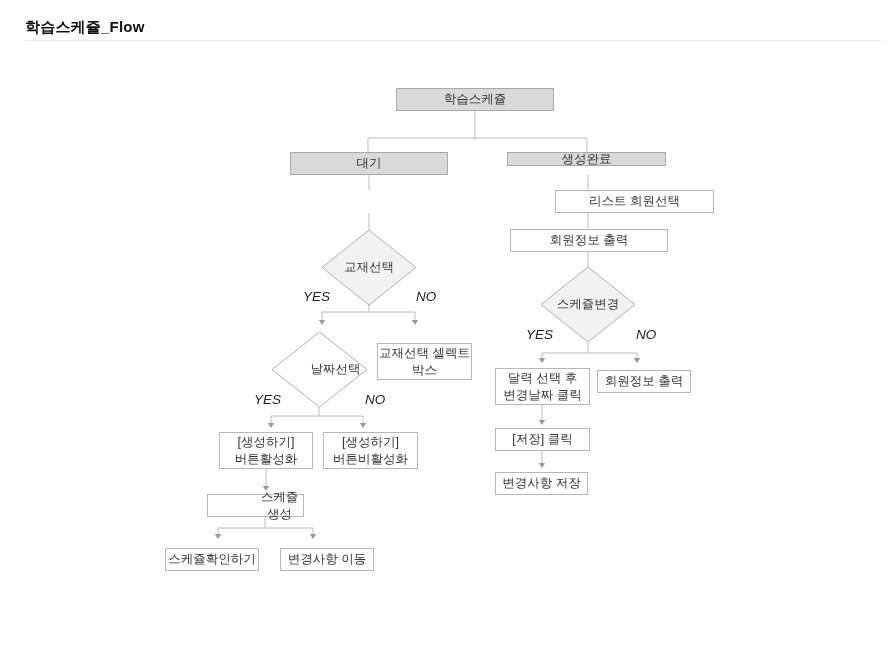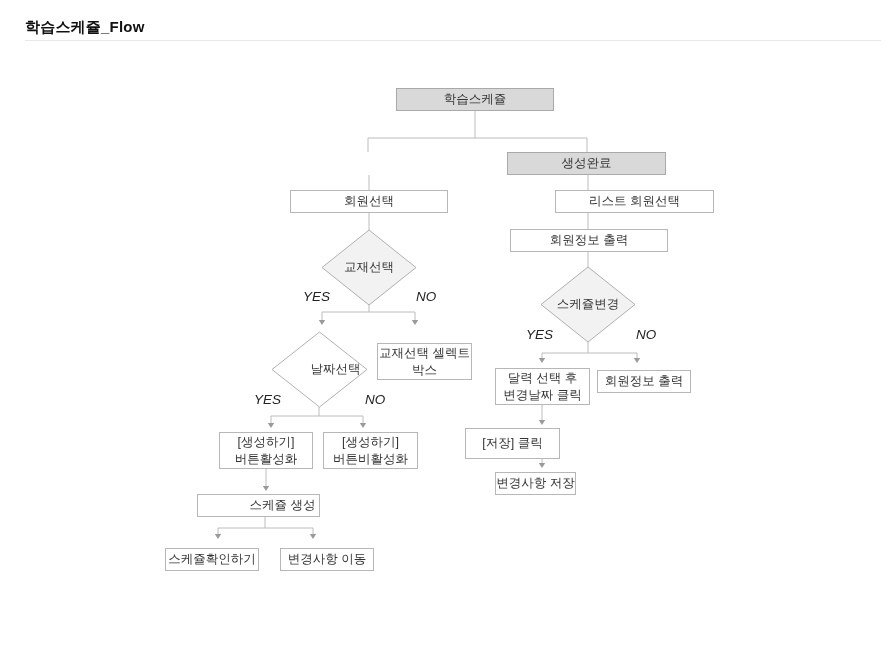--- a/index.html
+++ b/index.html
@@ -90,40 +90,40 @@
     <polygon class="arrowhead" points="633.8,358 640.2,358 637,363"></polygon>
     <polygon class="arrowhead" points="538.8,420 545.2,420 542,425"></polygon>
     <polygon class="arrowhead" points="538.8,463 545.2,463 542,468"></polygon>
 
     <polygon class="diamond" points="369,230 416,267.5 369,305 322,267.5"></polygon>
     <polygon class="diamond diamond-white" points="319.5,332 367,369.5 319.5,407 272,369.5"></polygon>
     <polygon class="diamond" points="588,267 635,304.5 588,342 541,304.5"></polygon>
   </svg>
 
   <div class="node box-gray" style="left:396px;top:88px;width:158px;height:23px;">학습스케쥴</div>
-  <div class="node box-gray" style="left:507px;top:152px;width:159px;height:23px;">생성완료</div>
+  <div class="node box-gray" style="left:290px;top:152px;width:158px;height:23px;">대기</div>
+  <div class="node box-gray" style="left:507px;top:152px;width:159px;height:14px;">생성완료</div>
 
-  <div class="node box-white" style="left:290px;top:190px;width:158px;height:23px;">회원선택</div>
   <div class="node box-white" style="left:377px;top:343px;width:95px;height:37px;">교재선택 셀렉트
 박스</div>
   <div class="node box-white" style="left:219px;top:432px;width:94px;height:37px;">[생성하기]
 버튼활성화</div>
   <div class="node box-white" style="left:323px;top:432px;width:95px;height:37px;">[생성하기]
 버튼비활성화</div>
-  <div class="node box-white" style="left:197px;top:494px;width:123px;height:23px;padding-left:48px;">스케쥴 생성</div>
+  <div class="node box-white" style="left:207px;top:494px;width:97px;height:23px;padding-left:48px;">스케쥴 생성</div>
   <div class="node box-white" style="left:165px;top:548px;width:94px;height:23px;">스케쥴확인하기</div>
   <div class="node box-white" style="left:280px;top:548px;width:94px;height:23px;">변경사항 이동</div>
 
   <div class="node box-white" style="left:509px;top:190px;width:159px;height:23px;margin-left:46px;">리스트 회원선택</div>
   <div class="node box-white" style="left:510px;top:229px;width:158px;height:23px;">회원정보 출력</div>
   <div class="node box-white" style="left:495px;top:368px;width:95px;height:37px;">달력 선택 후
 변경날짜 클릭</div>
   <div class="node box-white" style="left:597px;top:370px;width:94px;height:23px;">회원정보 출력</div>
-  <div class="node box-white" style="left:465px;top:428px;width:95px;height:31px;">[저장] 클릭</div>
-  <div class="node box-white" style="left:495px;top:472px;width:81px;height:23px;">변경사항 저장</div>
+  <div class="node box-white" style="left:495px;top:428px;width:95px;height:23px;">[저장] 클릭</div>
+  <div class="node box-white" style="left:495px;top:472px;width:93px;height:23px;">변경사항 저장</div>
 
   <div class="node diamond-label" style="left:322px;top:256px;width:94px;height:22px;">교재선택</div>
   <div class="node diamond-label" style="left:288px;top:358px;width:95px;height:22px;">날짜선택</div>
   <div class="node diamond-label" style="left:541px;top:293px;width:94px;height:22px;">스케쥴변경</div>
 
   <div class="branch-label" style="left:303px;top:289px;">YES</div>
   <div class="branch-label" style="left:416px;top:289px;">NO</div>
   <div class="branch-label" style="left:254px;top:392px;">YES</div>
   <div class="branch-label" style="left:365px;top:392px;">NO</div>
   <div class="branch-label" style="left:526px;top:327px;">YES</div>

